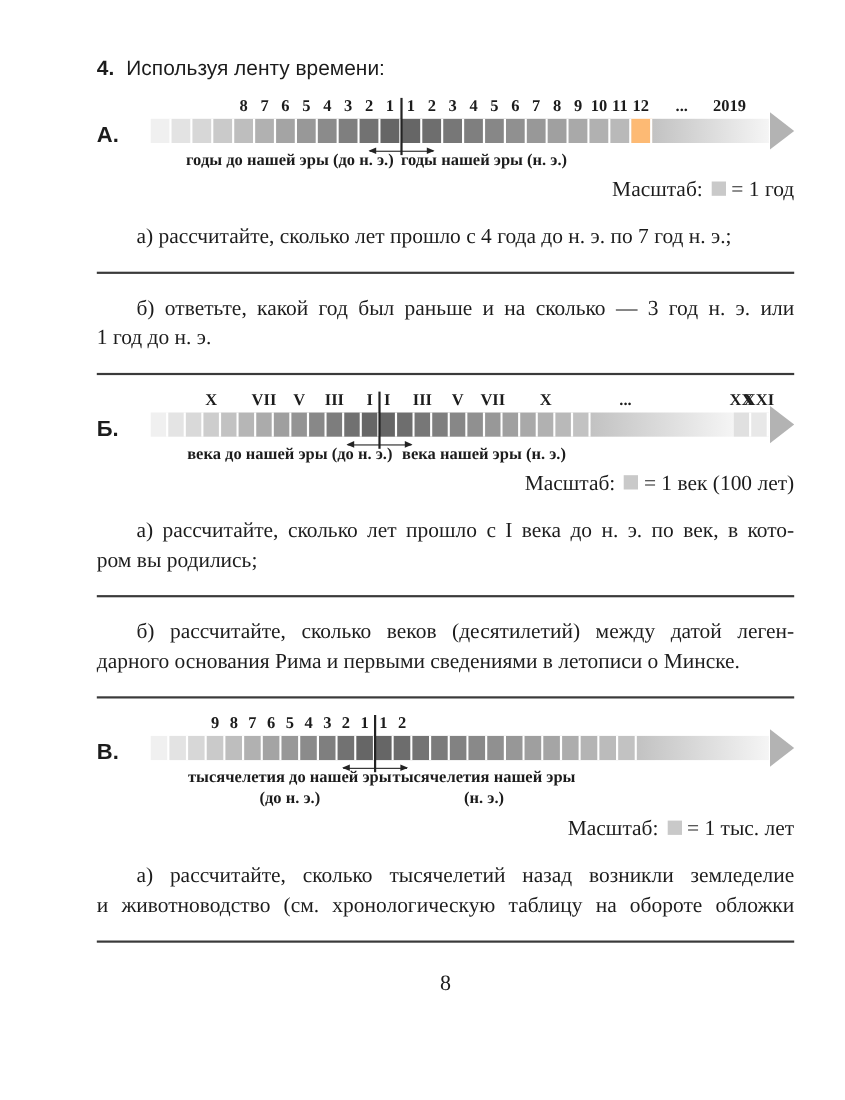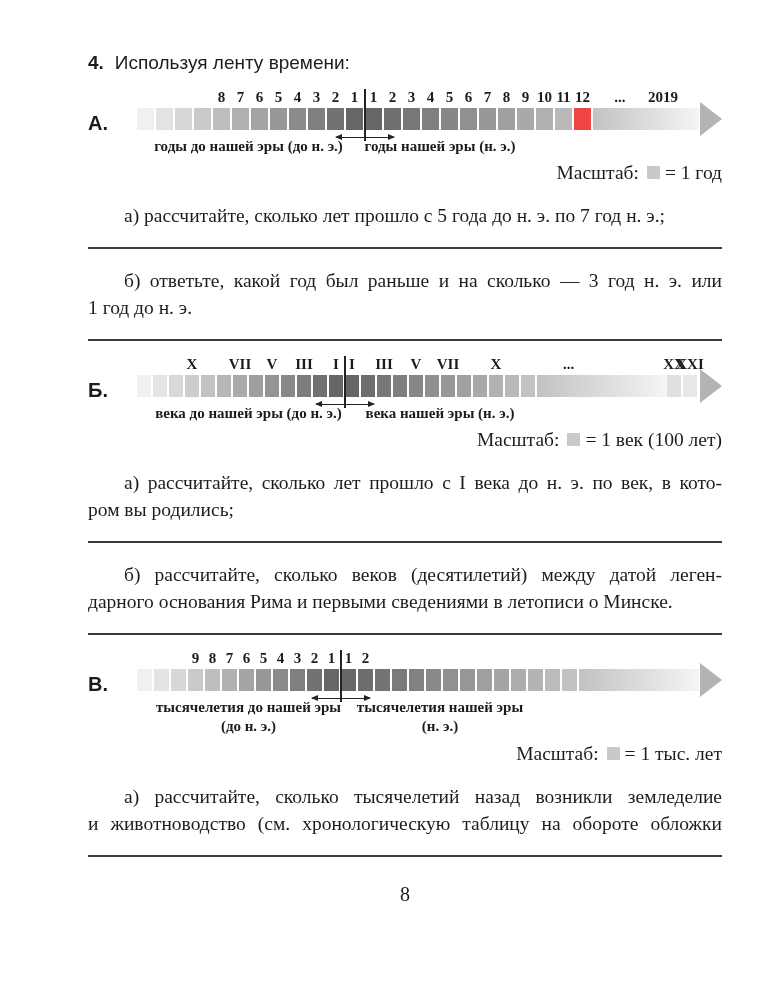--- a/index.html
+++ b/index.html
@@ -29,21 +29,21 @@
   .darrow::after{content:"";position:absolute;right:-1px;top:-4.3px;width:0;height:0;
     border-top:3.5px solid transparent;border-bottom:3.5px solid transparent;border-left:7px solid #232323;}
 
   .tail{flex:1 1 auto;height:22px;position:relative;}
   .tail-dots{position:absolute;bottom:calc(100% + 3px);left:20%;font-weight:bold;font-size:15px;line-height:1;}
   .tail-end{position:absolute;bottom:calc(100% + 3px);left:52%;font-weight:bold;font-size:15px;line-height:1;white-space:nowrap;}
   .arrowhead{flex:none;width:0;height:0;border-top:17px solid transparent;border-bottom:17px solid transparent;
     border-left:22px solid #b3b3b3;margin-left:1px;}
 
   .era{position:absolute;top:49px;font-weight:bold;font-size:15px;text-align:center;line-height:1.25;}
-  .era-left{left:4px;width:215px;}
+  .era-left{left:19px;width:215px;}
   .era-right{left:192px;width:222px;}
 
   .scale-line{text-align:right;font-size:19.5px;margin-top:2px;}
   .scale-sq{display:inline-block;width:13px;height:13px;background:#c9c9c9;margin:0 5px 0 8px;}
 
   .task{font-size:19.5px;line-height:27px;margin-top:18px;}
   .task-line.first{text-indent:36px;}
   .task-line.jline{text-align:justify;text-align-last:justify;}
   .rule{border:none;border-top:2px solid #3a3a3a;margin:18px 0 0 0;}
 
@@ -122,40 +122,40 @@
                 </div>
                 <div class="cell" style="width: 19px; background: rgb(169, 169, 169);">
                   <span class="cell-label">9</span>
                 </div>
                 <div class="cell" style="width: 19px; background: rgb(177, 177, 177);">
                   <span class="cell-label">10</span>
                 </div>
                 <div class="cell" style="width: 19px; background: rgb(185, 185, 185);">
                   <span class="cell-label">11</span>
                 </div>
-                <div class="cell" style="width: 19px; background: #ef4444; text-align: center;">
+                <div class="cell" style="width: 19px; background: #fdba74; text-align: center;">
                   <span class="cell-label">12</span>
                 </div>
                 <div class="tail" style="background: linear-gradient(to right, rgb(194, 194, 194), rgb(245, 245, 245));">
                   <span class="tail-dots">...</span>
                   <span class="tail-end">2019</span>
                 </div>
                 <div class="arrowhead"></div>
               </div>
               <div class="era era-left">
                 <div>годы до нашей эры (до н. э.)</div>
               </div>
               <div class="era era-right">
                 <div>годы нашей эры (н. э.)</div>
               </div>
             </div>
           </div>
           <div class="scale-line"><span>Масштаб:</span><span class="scale-sq" style="background: rgb(201, 201, 201);"></span><span>= 1 год</span></div>
           <div class="task">
-            <div class="task-line first">а) рассчитайте, сколько лет прошло с 5 года до н. э. по 7 год н. э.;</div>
+            <div class="task-line first">а) рассчитайте, сколько лет прошло с 4 года до н. э. по 7 год н. э.;</div>
           </div>
           <div class="rule"></div>
           <div class="task">
             <div class="task-line first jline">б) ответьте, какой год был раньше и на сколько — 3 год н. э. или</div>
             <div class="task-line">1 год до н. э.</div>
           </div>
           <div class="rule"></div>
         </div>
         <div class="tl-section">
           <div class="tl-row">

